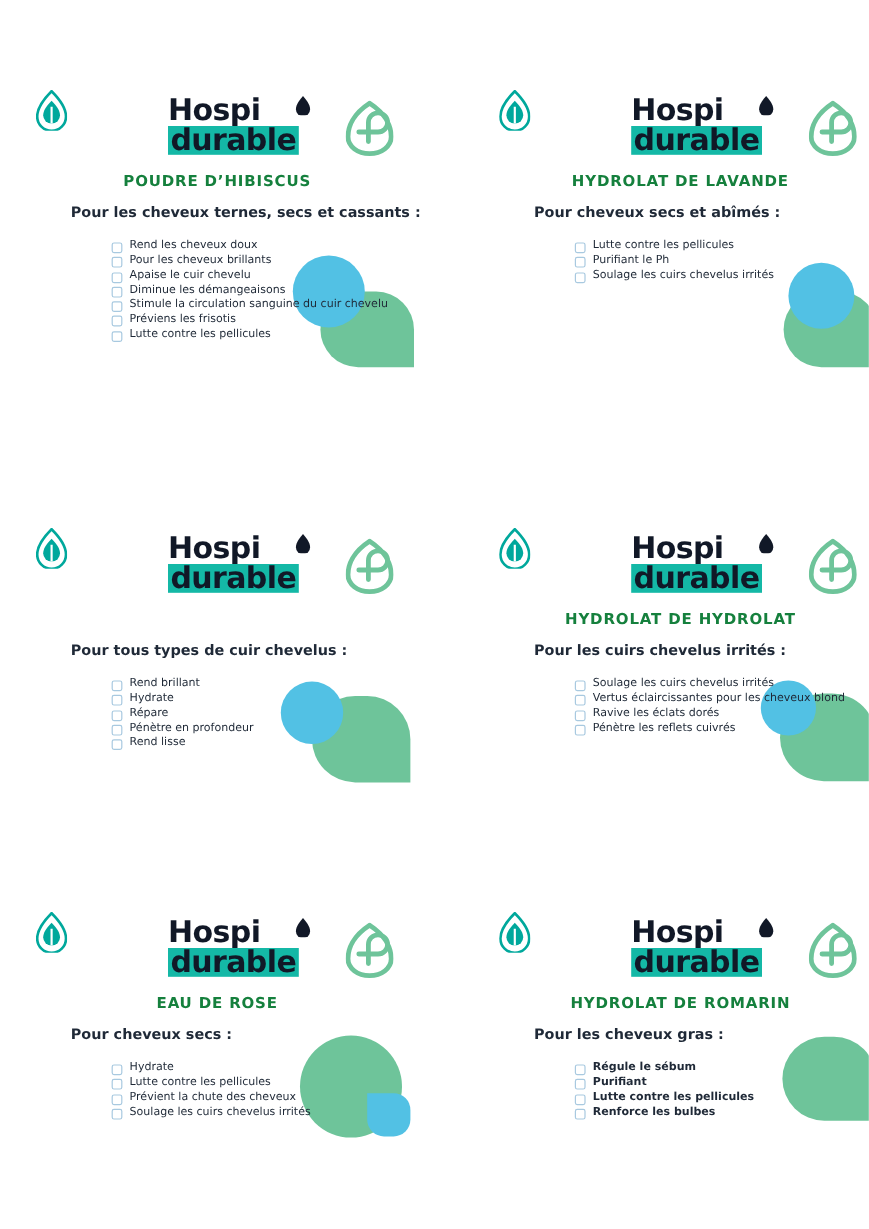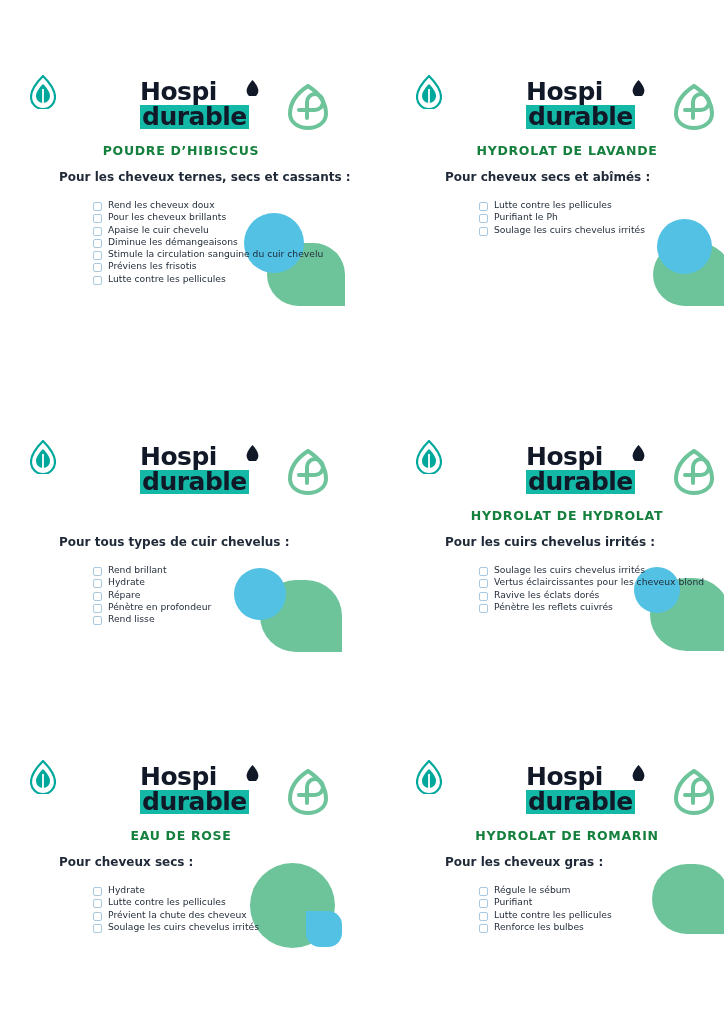--- a/index.html
+++ b/index.html
@@ -406,21 +406,21 @@
             <path d="M6.5 1 C2 6 0.6 9.5 0.6 12 a5.9 5.9 0 0 0 11.8 0 C12.4 9.5 11 6 6.5 1 Z" fill="#111827"></path>
           </svg>
         </div>
       </div>
       <svg class="leaf-right" viewBox="0 0 40 46" style="top:39px;">
         <path d="M20 2 C6 11 2 22 2 30 c0 8 8 14 18 14 s18-6 18-14 C38 22 34 11 20 2 Z" fill="none" stroke="#6ec49a" stroke-width="4"></path>
         <path d="M11 26 h16 a8 8 0 1 0 -8 -8 v16" fill="none" stroke="#6ec49a" stroke-width="4" stroke-linecap="round"></path>
       </svg>
       <div class="card-title" style="top:98px;">HYDROLAT DE ROMARIN</div>
       <div class="subtitle" style="top:125px;">Pour les cheveux gras :</div>
-      <ul class="benefits" style="top:138px;">
+      <ul class="benefits" style="top:138px;font-weight:bold;">
         <li>Régule le sébum</li>
         <li>Purifiant</li>
         <li>Lutte contre les pellicules</li>
         <li>Renforce les bulbes</li>
       </ul>
     </div>
 
   </div>
 </div>
 

